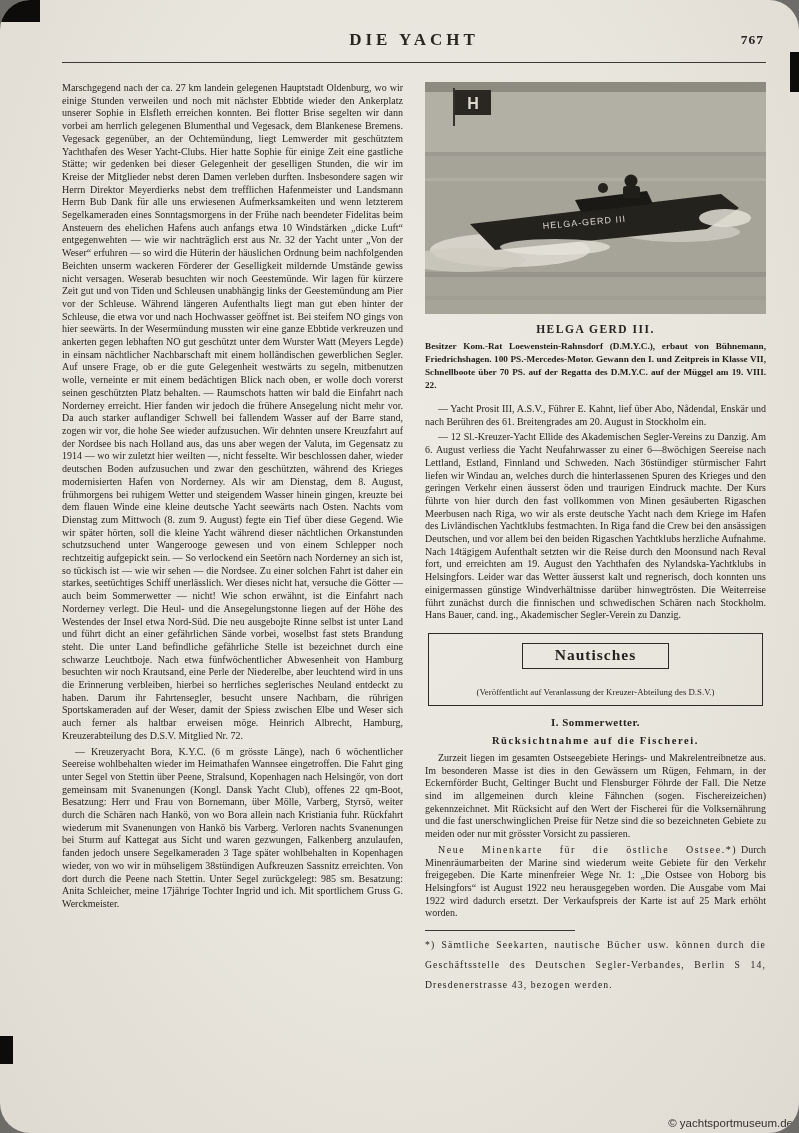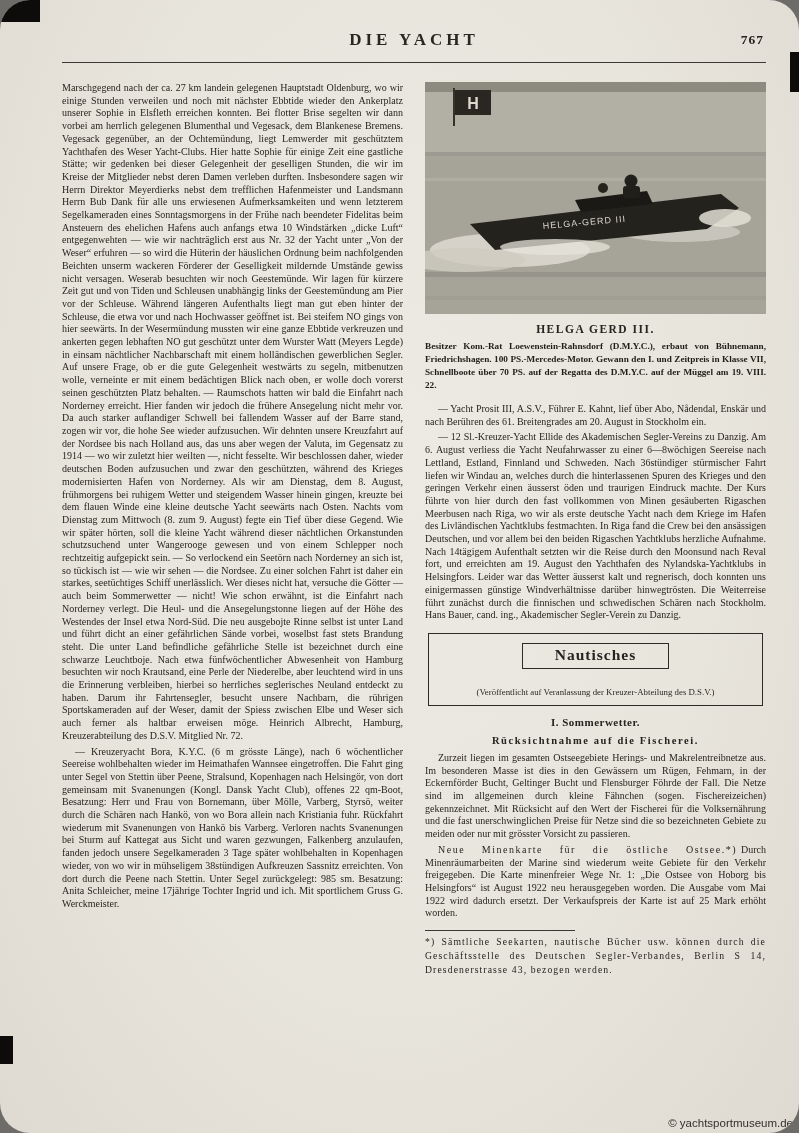--- a/index.html
+++ b/index.html
@@ -35,21 +35,21 @@
   .nautisches-title { display:inline-block; border:1.3px solid #2e2a25; padding:2px 32px 4px; font-size:15.5px; font-weight:700; letter-spacing:1px; }
   .nautisches-sub { font-size:8.8px; margin-top:18px; color:#2c2822; }
 
   .sec-heading { text-align:center; font-weight:700; font-size:11px; margin:10px 0 7px; letter-spacing:0.5px; }
   .sub-heading { text-align:center; font-weight:700; font-size:10.5px; letter-spacing:1.6px; margin-bottom:6px; }
   .lead { letter-spacing:1.5px; margin-right:4px; }
   .spaced-para { margin-top:7px; }
 
   .footnote { margin-top:10px; }
   .footnote-rule { width:150px; border-top:1.1px solid #3c3833; margin-bottom:4px; }
-  .footnote-text { font-size:9.7px; line-height:14px; letter-spacing:1.1px; text-align:justify; }
+  .footnote-text { font-size:9.7px; line-height:20px; letter-spacing:1.1px; text-align:justify; }
 
   .watermark { position:absolute; right:6px; bottom:4px; font-family:"Liberation Sans", sans-serif; font-size:11.5px; color:#33312c; }
 </style>
 </head>
 <body>
 
 <div class="page">
 
   <div class="artifact" style="top:0;left:0;width:40px;height:22px"></div>
   <div class="artifact" style="top:52px;right:0;width:9px;height:40px"></div>

